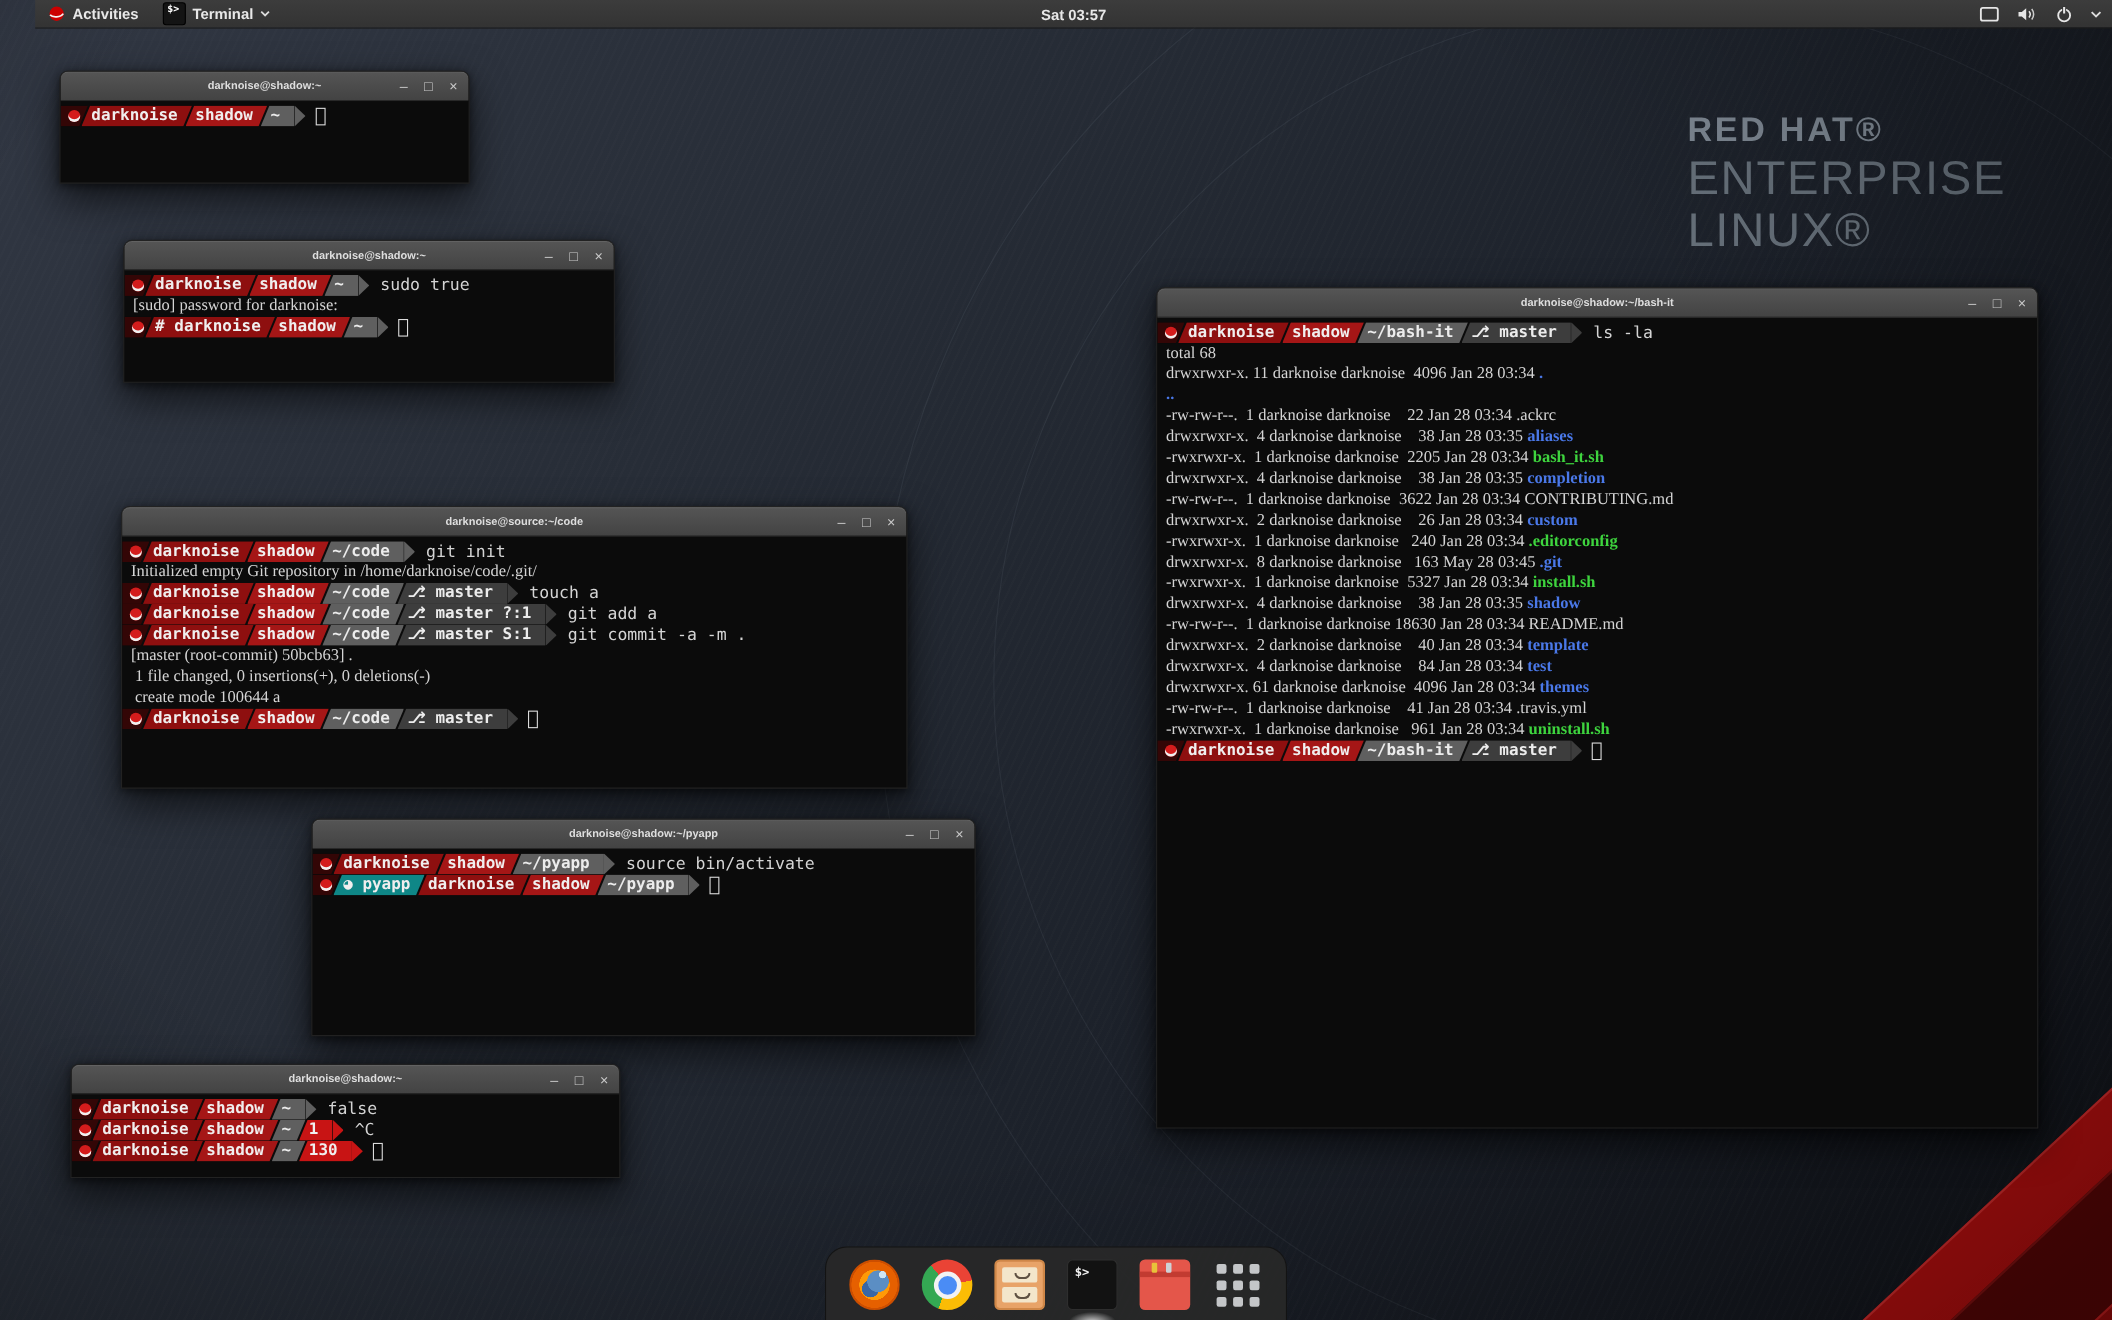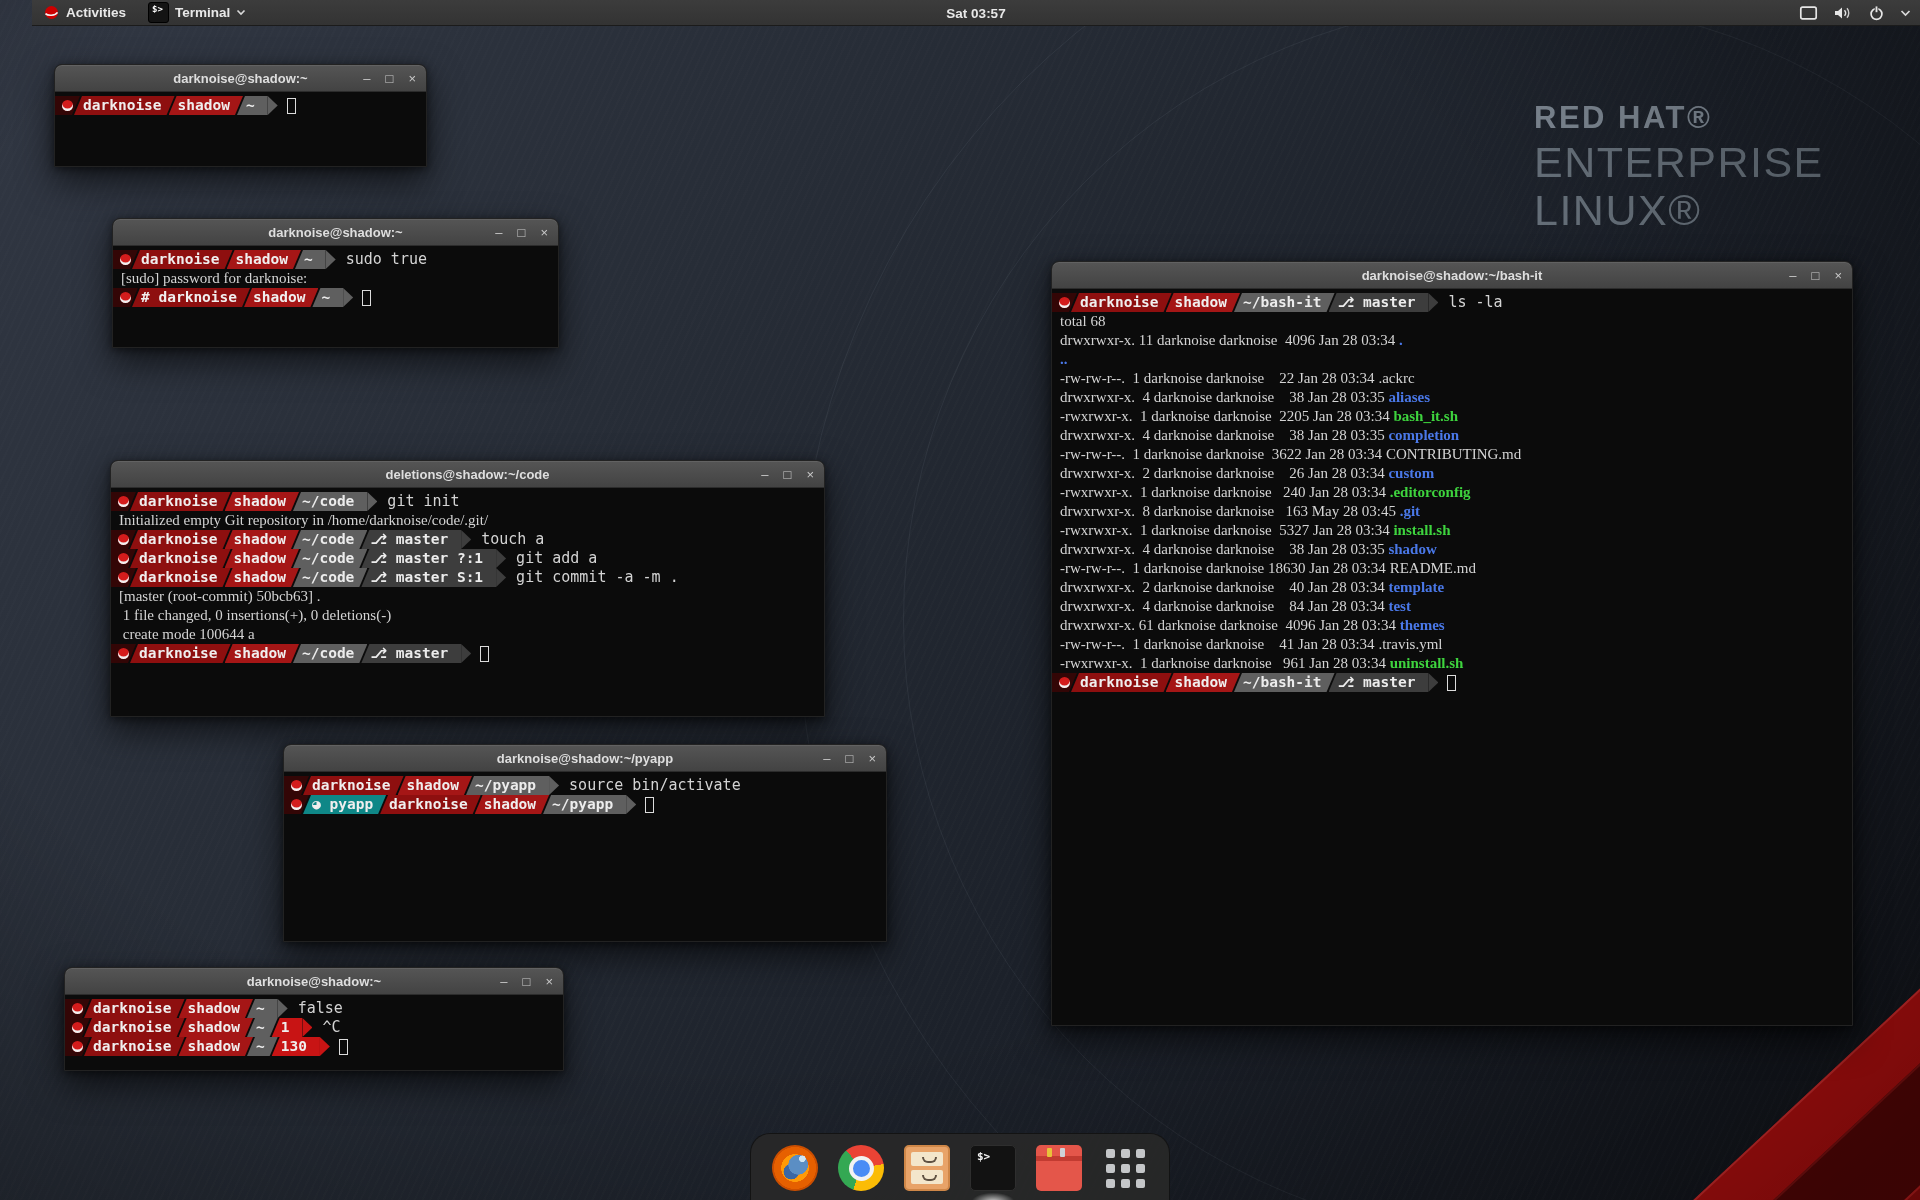--- a/index.html
+++ b/index.html
@@ -44,21 +44,21 @@
   .brand .b1{font-size:31px;font-weight:700;letter-spacing:2.5px;color:#7e8893;}
   .brand .b2{font-size:43px;font-weight:400;letter-spacing:1.5px;color:#67717b;margin-top:8px;}
   .brand .b3{font-size:43px;font-weight:400;letter-spacing:1.5px;color:#67717b;margin-top:5px;}
 
   
   .window{position:absolute;background:var(--term_bg);border:1px solid #222;border-radius:8px 8px 0 0;
     box-shadow:0 14px 34px rgba(0,0,0,.6),0 2px 8px rgba(0,0,0,.5);z-index:10;}
   .titlebar{height:27px;background:linear-gradient(#555,#434343);border-bottom:1px solid #2c2c2c;
     border-radius:7px 7px 0 0;position:relative;display:flex;align-items:center;justify-content:center;
     box-shadow:inset 0 1px 0 rgba(255,255,255,.08);}
-  .titlebar .wtitle{color:#dedede;font-size:13px;font-weight:700;}
+  .titlebar .wtitle{color:#dedede;font-size:10px;font-weight:700;}
   .tbtns{position:absolute;right:10px;top:0;height:27px;display:flex;align-items:center;gap:15px;}
   .tbtns span{color:#c9c9c9;font-size:13px;line-height:1;cursor:default;}
   .term{position:relative;font:15px/19px "DejaVu Sans Mono","DejaVu Sans",monospace;
     color:var(--term_fg);padding-top:4px;height:calc(100% - 27px);overflow:hidden;}
 
   .line{display:flex;align-items:stretch;height:19px;}
   .line.outline{padding-left:8px;font-family:Liberation Serif, serif;}
   .line .t{white-space:pre;align-self:center;}
   .c-plain{color:var(--term_fg);}
   .c-dir{color:var(--dir);font-weight:700;}
@@ -174,21 +174,21 @@
             <span class="pseg seg-user" style="background: rgb(142, 15, 15);"># darknoise</span>
             <span class="pseg seg-host" style="background: rgb(165, 22, 22);">shadow</span>
             <span class="pseg seg-path last" style="background: rgb(95, 95, 95);">~</span>
             <span class="ptip" style="background: rgb(95, 95, 95);"></span>
             <span class="cursor"></span>
           </div>
         </div>
       </div>
       <div class="window" style="left: 110px; top: 460px; width: 715px; height: 257px;">
         <div class="titlebar">
-          <span class="wtitle">deletions@shadow:~/code</span>
+          <span class="wtitle">darknoise@source:~/code</span>
           <div class="tbtns">
             <span class="wbtn">–</span>
             <span class="wbtn">□</span>
             <span class="wbtn">×</span>
           </div>
         </div>
         <div class="term">
           <div class="line prompt">
             <span class="pseg seg-lead" style="background: rgb(51, 6, 6);"><i class="hat"></i></span>
             <span class="pseg seg-user" style="background: rgb(142, 15, 15);">darknoise</span>

